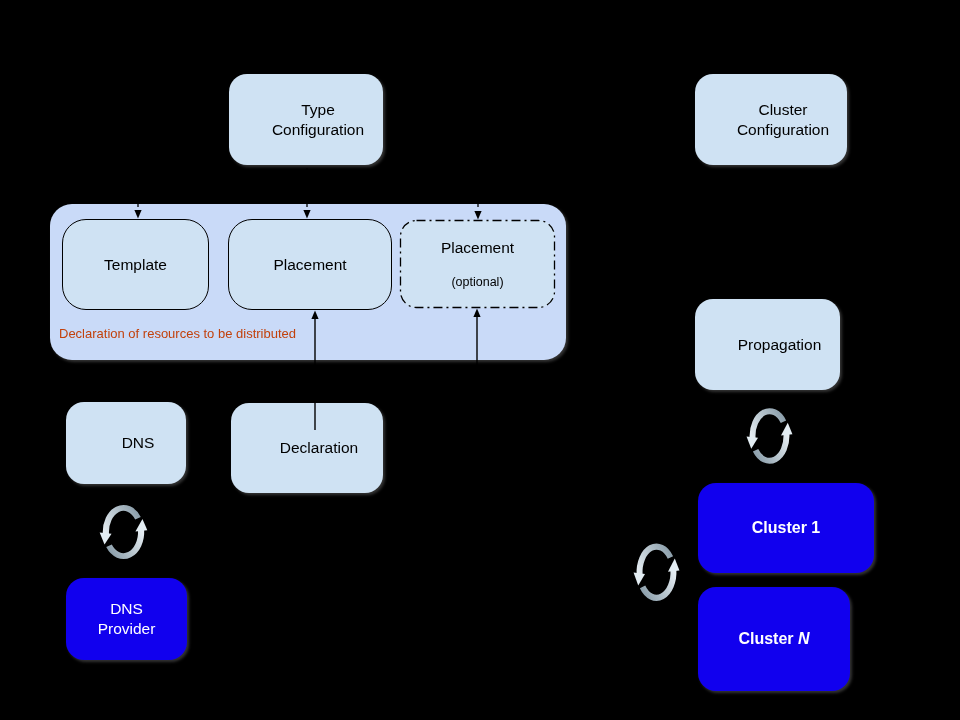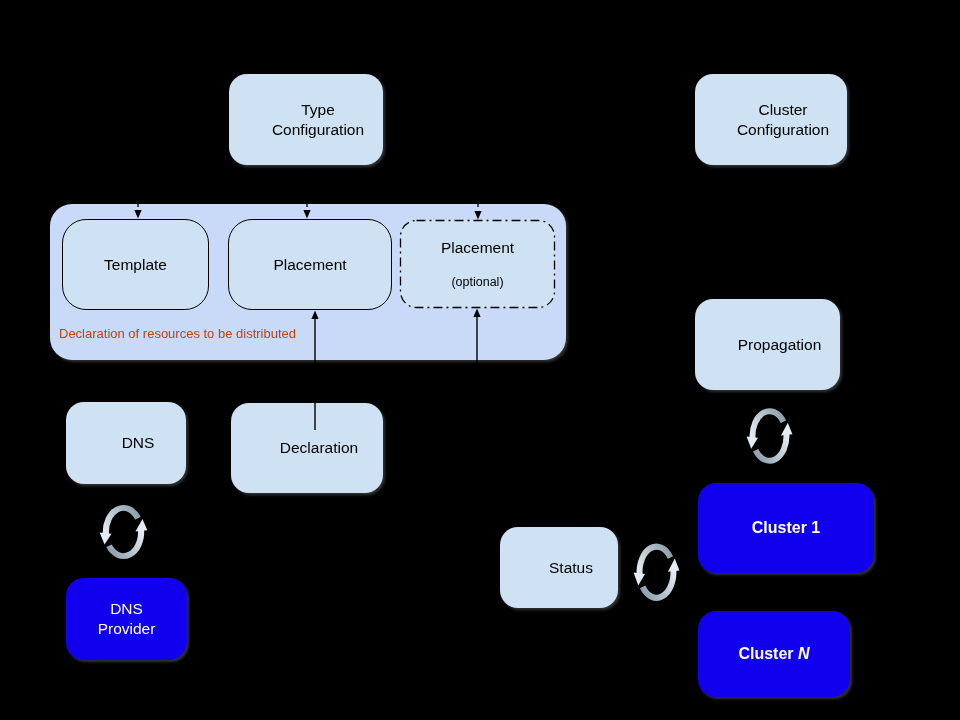--- a/index.html
+++ b/index.html
@@ -29,21 +29,21 @@
   #n-template{left:62px;top:219px;width:147px;height:91px;}
   #n-placement{left:228px;top:219px;width:164px;height:91px;}
   #n-overrides{left:400px;top:220px;width:155px;height:88px;background:#cfe2f3;border-radius:16px;box-shadow:none;}
   #n-dns{left:66px;top:402px;width:120px;height:82px;}
   #n-scheduling{left:231px;top:403px;width:152px;height:90px;}
   #n-propagation{left:695px;top:299px;width:145px;height:91px;}
   #n-dns-provider{left:66px;top:578px;width:121px;height:82px;}
   #n-policy{left:247px;top:577px;width:121px;height:84px;}
   #n-status{left:500px;top:527px;width:118px;height:81px;}
   #n-cluster-1{left:698px;top:483px;width:176px;height:90px;}
-  #n-cluster-n{left:698px;top:611px;width:152px;height:86px;justify-content:center;}
+  #n-cluster-n{left:698px;top:587px;width:152px;height:104px;justify-content:center;}
 
   svg.overlay{position:absolute;left:0;top:0;width:960px;height:720px;pointer-events:none;}
   .dashline{stroke:#000;stroke-width:1.3;stroke-dasharray:4 3;fill:none;}
   .solidline{stroke:#000;stroke-width:1.4;fill:none;}
   .ah{fill:#000;stroke:none;}
   .dashdot-rect{fill:none;stroke:#000;stroke-width:1.3;stroke-dasharray:9 4 2 4;}
 </style>
 </head>
 <body>
 
@@ -78,23 +78,20 @@
   <div class="node light" id="n-scheduling">
     <span class="lbl">Declaration</span>
   </div>
   <div class="node blue" id="n-dns-provider">
     <span class="lbl">DNS
 Provider</span>
   </div>
 
   <div class="node light" id="n-propagation">
     <span class="lbl">Propagation</span>
-  </div>
-  <div class="node light" id="n-status">
-    <span class="lbl">Status</span>
   </div>
   <div class="node blue bold" id="n-cluster-1">
     <span class="lbl">Cluster 1</span>
   </div>
   <div class="node blue bold" id="n-cluster-n">
     <span class="lbl"><span>Cluster </span><i>N</i></span>
   </div>
 
   <svg class="overlay" xmlns="http://www.w3.org/2000/svg">
     <defs>

